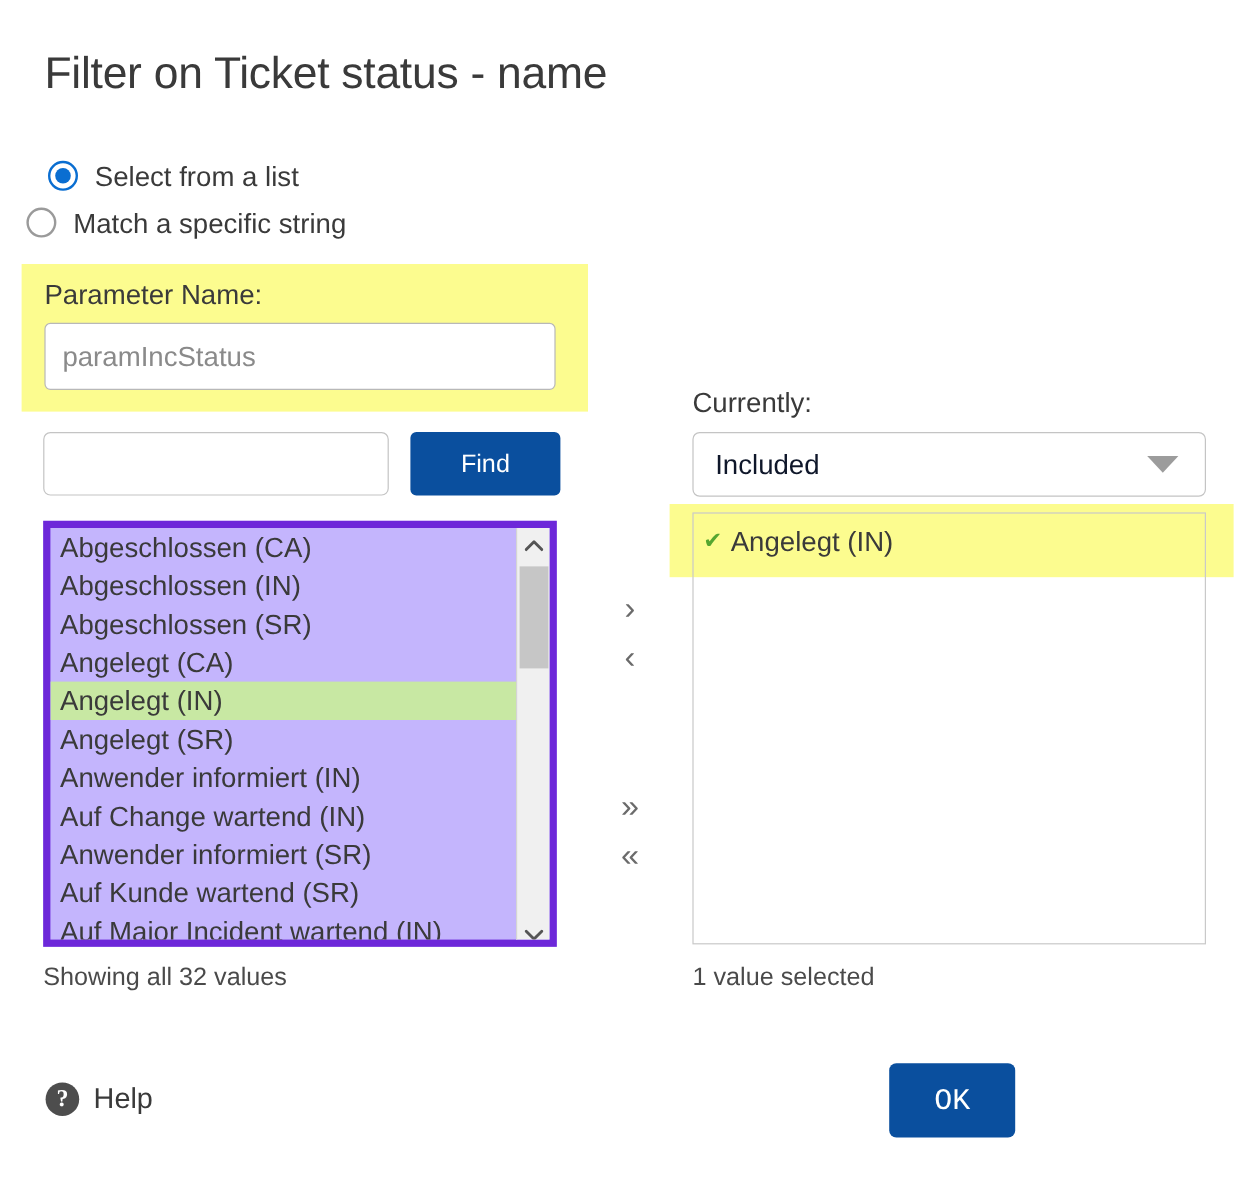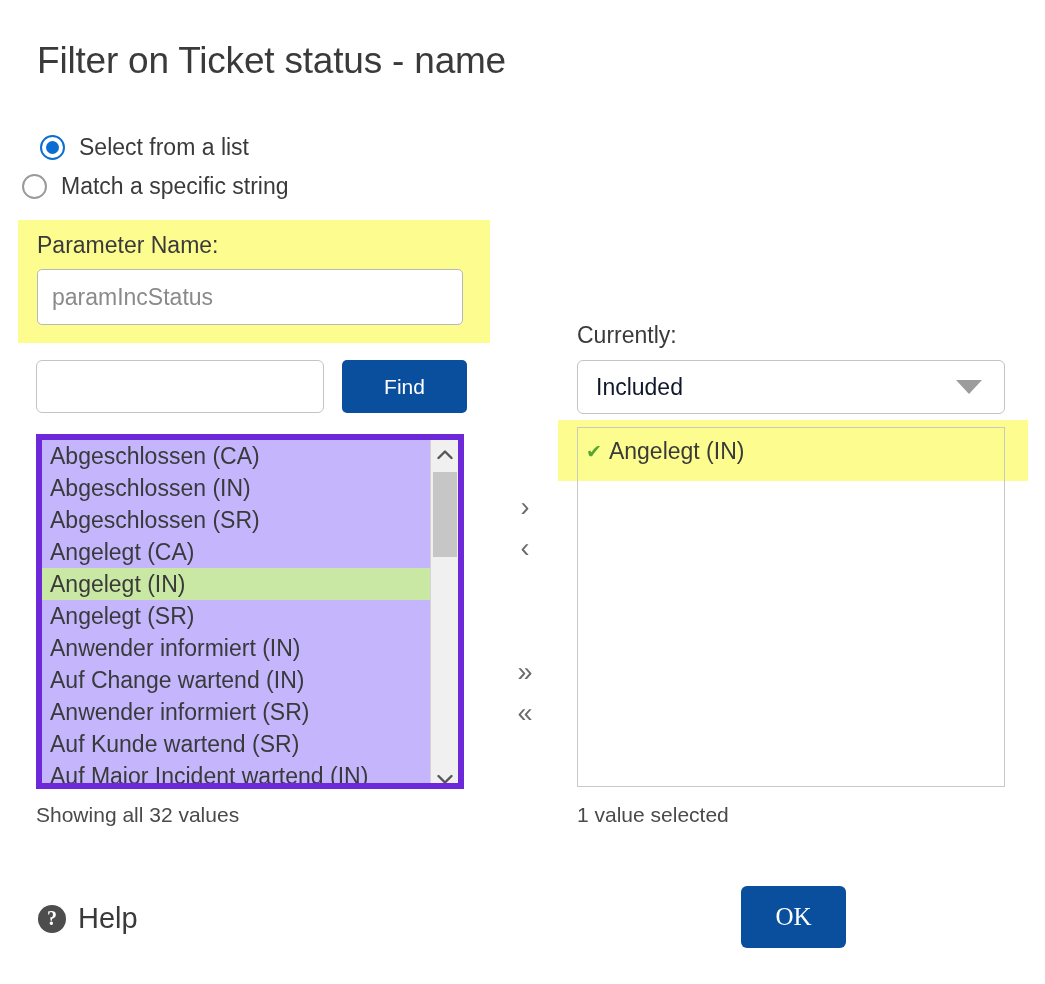--- a/index.html
+++ b/index.html
@@ -16,21 +16,21 @@
 
   
   .dlg-title {
     position: absolute; left: 37px; top: 40px;
     font-size: 37px; font-weight: 400; color: #3a3a3a;
     letter-spacing: -0.2px; white-space: nowrap;
   }
 
   
   .radio-row {
-    position: absolute; display: flex; align-items: center; gap: 14px;
+    position: absolute; display: flex; gap: 14px;
     cursor: pointer;
   }
   #radio-list  { left: 40px; top: 134px; }
   #radio-match { left: 22px; top: 173px; }
 
   .radio-outer {
     width: 25px; height: 25px; border-radius: 50%;
     border: 2px solid #9a9a9a; background: #fff;
     display: inline-block; position: relative; flex: none;
   }
@@ -171,27 +171,27 @@
     position: absolute; left: 38px; top: 902px;
     display: flex; align-items: center; gap: 12px; cursor: pointer;
   }
   .help-icon {
     width: 28px; height: 28px; border-radius: 50%;
     background: #4d4d4d; color: #ffffff;
     font-size: 20px; font-weight: bold;
     display: flex; align-items: center; justify-content: center;
     font-family: "Liberation Serif", serif; flex: none;
   }
-  .help-text { font-size: 29px; color: #3a3a3a; }
+  .help-text { font-size: 24px; color: #3a3a3a; }
 
   .btn-primary {
     position: absolute; height: 62px;
     background: #0a4f9e; color: #ffffff;
     border: none; border-radius: 6px;
-    font-size: 25px; font-family: Liberation Serif, serif;
+    font-size: 25px; font-family: Liberation Mono, monospace;
     cursor: pointer;
   }
   #btn-ok     { left: 741px; top: 886px; width: 105px; }
   #btn-cancel { left: 865px; top: 886px; width: 145px; }
 </style>
 </head>
 <body>
 
 <div id="root">
 

